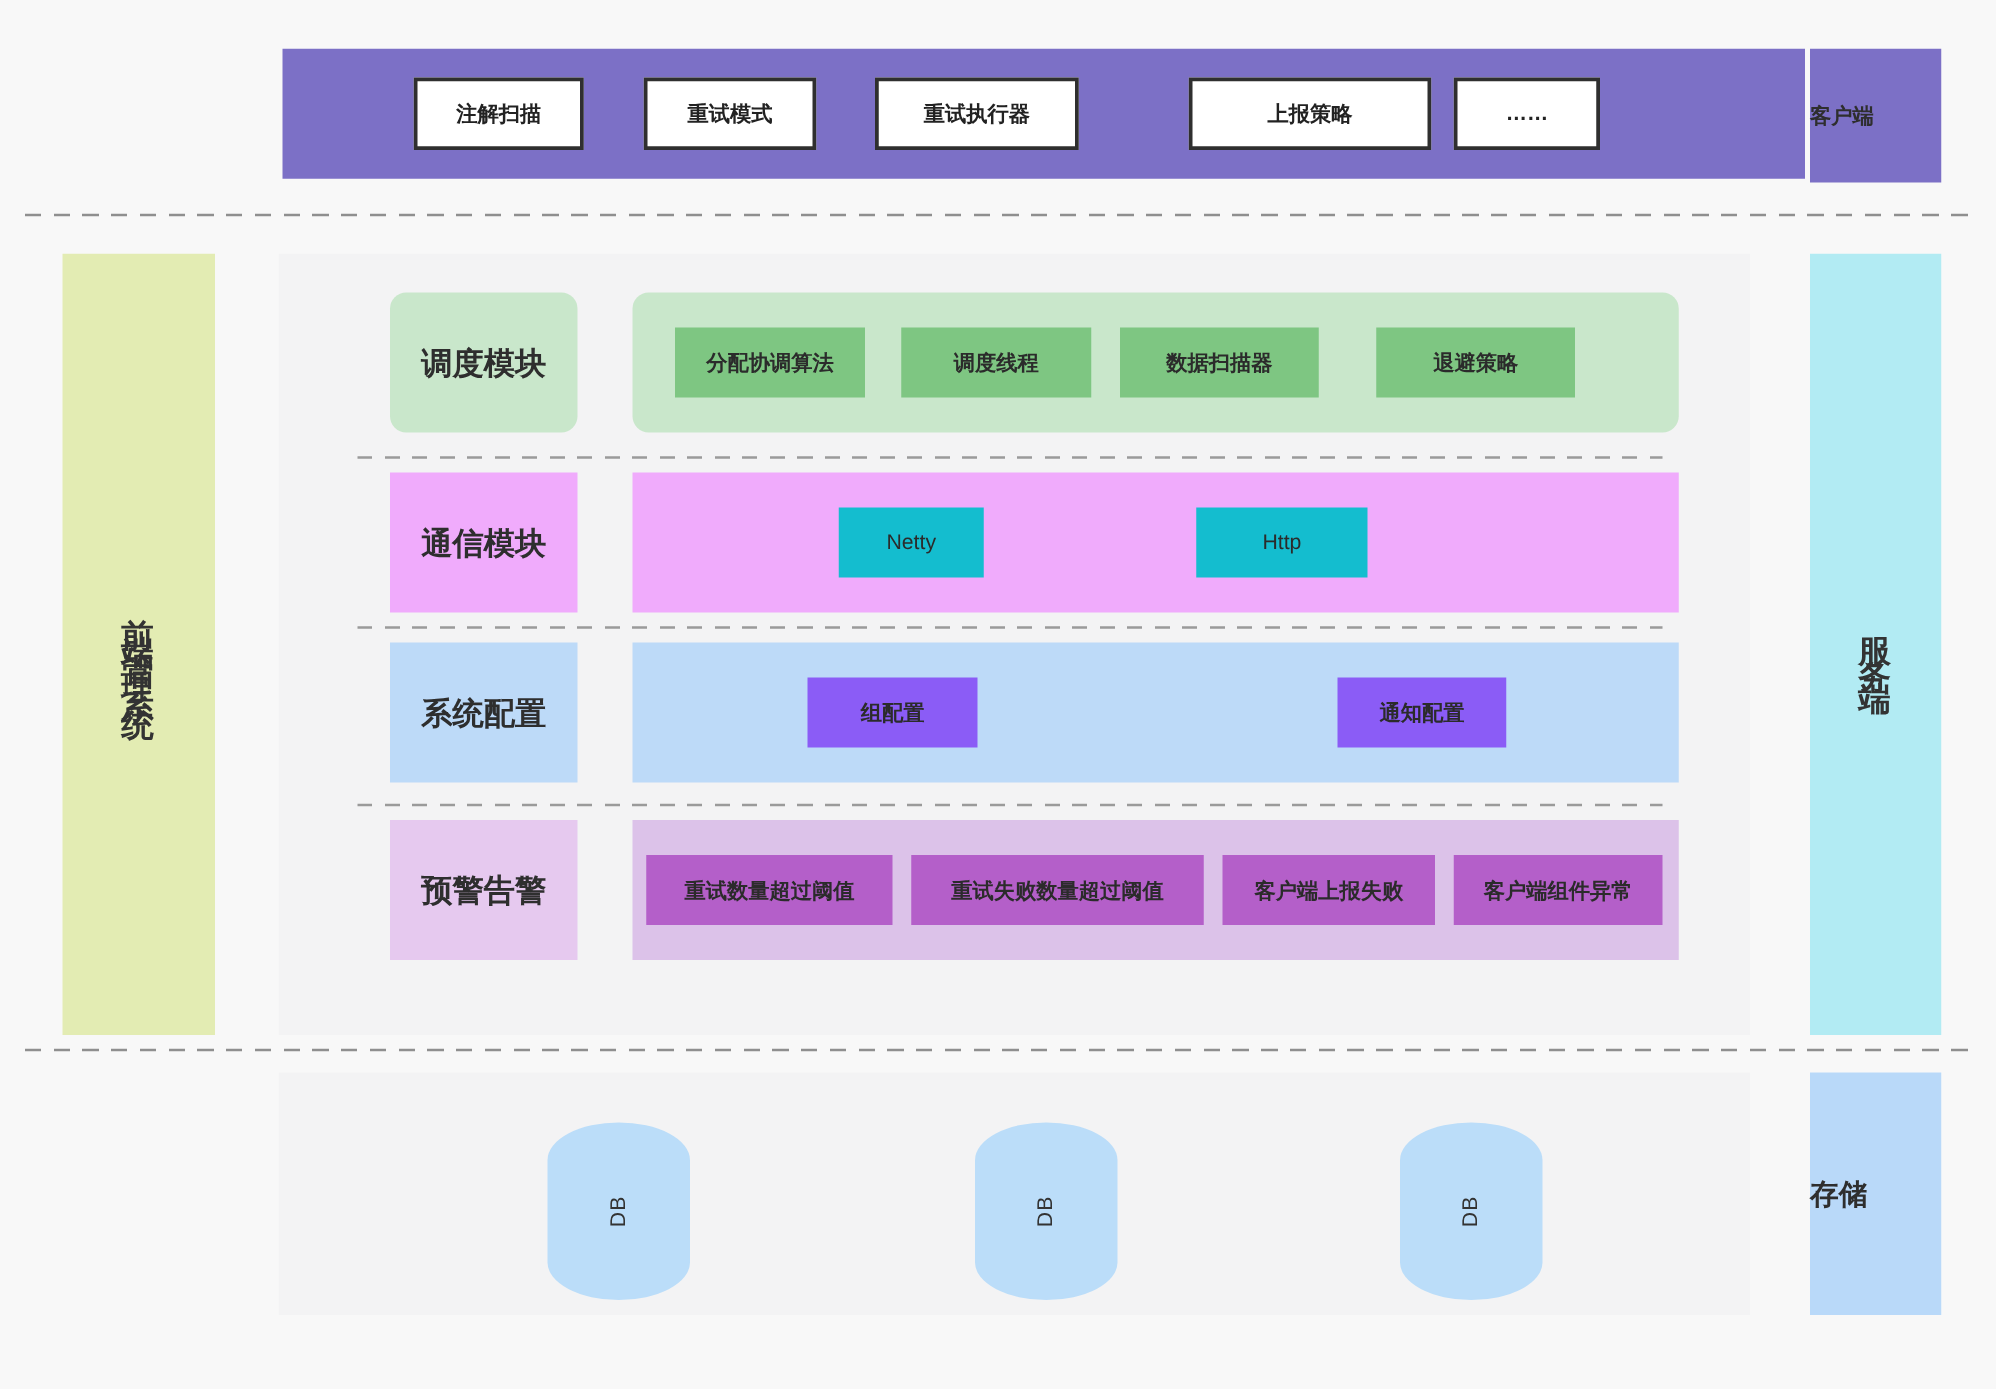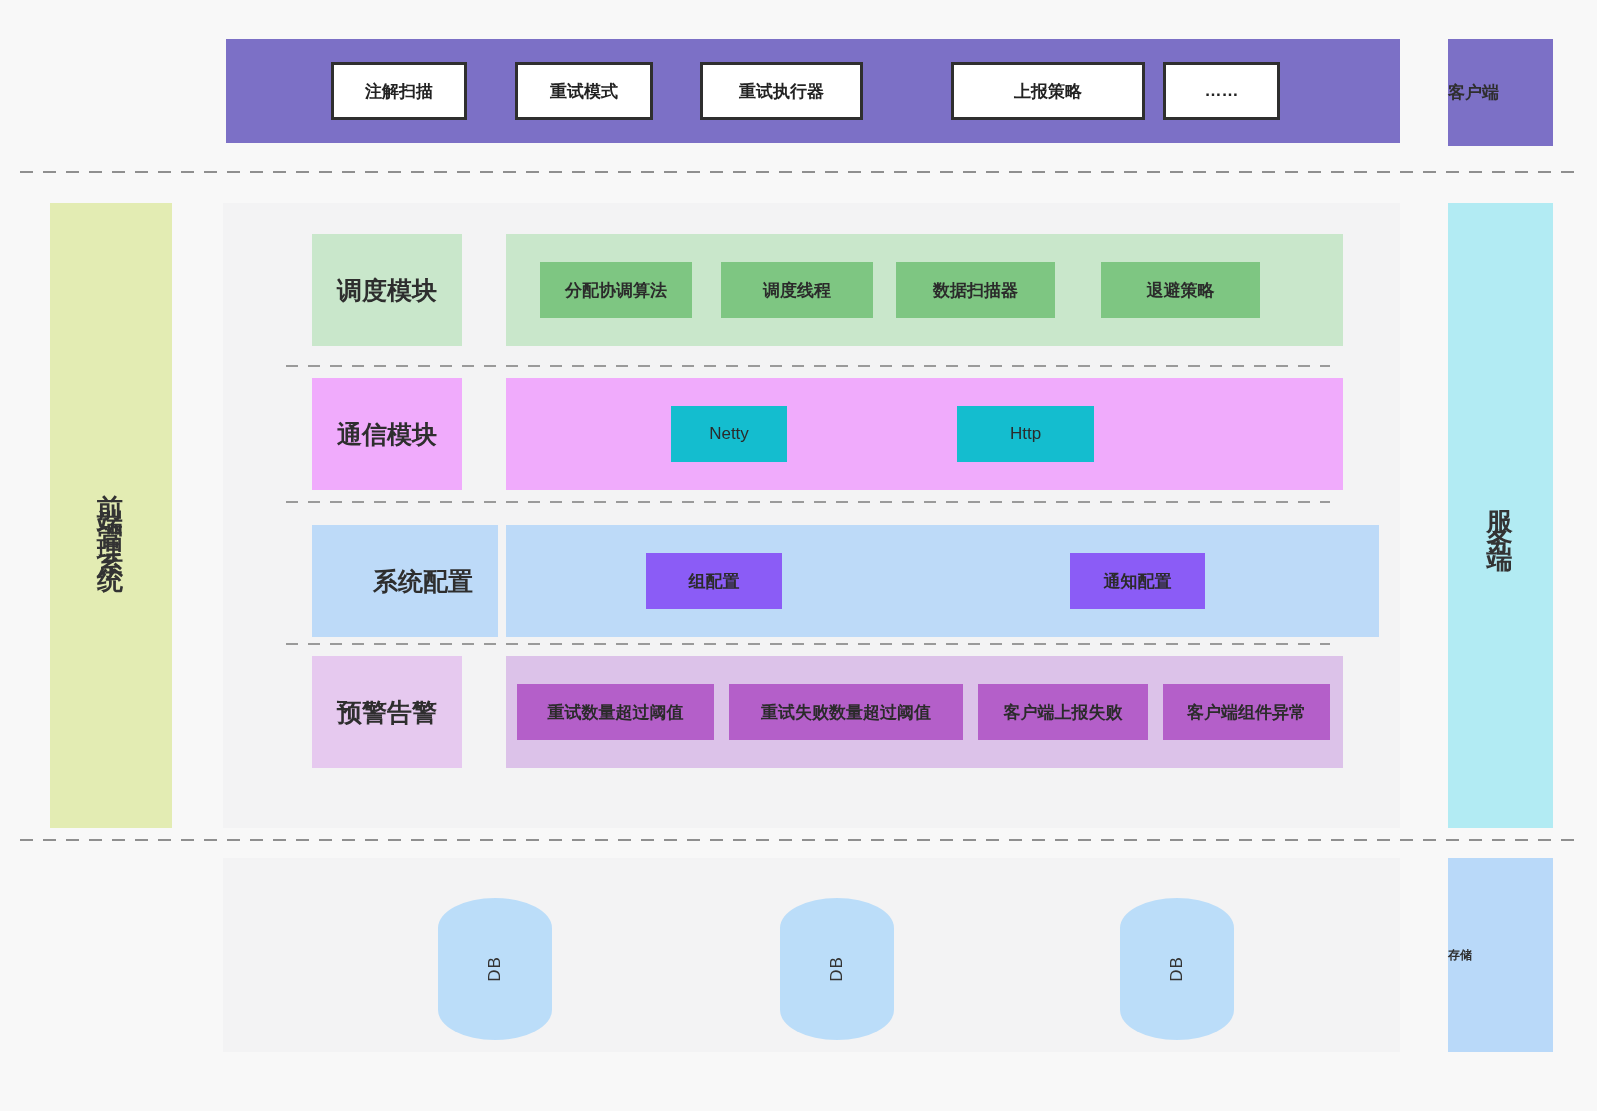--- a/index.html
+++ b/index.html
@@ -3,21 +3,21 @@
 <meta charset="utf-8">
 <style>
   html,body{margin:0;padding:0;background:#f8f8f8;}
   .canvas{
     position:relative;width:1597px;height:1111px;background:#f8f8f8;overflow:hidden;
     font-family:"Liberation Sans","DejaVu Sans",sans-serif;color:#2e2e2e;
   }
   .abs{position:absolute;}
   .center{display:flex;align-items:center;justify-content:flex-start;}
   
-  .topbar{left:226px;top:39px;width:1174px;height:104px;background:#7c70c6;}
+  .topbar{left:226px;top:39px;width:1174px;height:104px;background:#7c70c6;padding-left:44px;}
   .chip{
     position:absolute;top:23px;height:58px;background:#ffffff;border:3px solid #2f2f2f;
     box-sizing:border-box;display:flex;align-items:center;justify-content:center;
     font-size:17px;font-weight:700;color:#222;
   }
   .client-box{left:1448px;top:39px;width:105px;height:107px;background:#7c70c6;
     font-size:17px;font-weight:700;color:#2e2e2e;}
   
   .dash{position:absolute;height:2px;
     background:repeating-linear-gradient(90deg,#8f8f8f 0 13px,transparent 13px 23px);}
@@ -33,31 +33,31 @@
   
   .panel{background:#f3f3f4;}
   .panel-main{left:223px;top:203px;width:1177px;height:625px;}
   .panel-bottom{left:223px;top:858px;width:1177px;height:194px;}
   
   .row-label{position:absolute;left:312px;width:150px;height:112px;
     display:flex;align-items:center;justify-content:center;font-size:25px;font-weight:700;color:#2e2e2e;}
   .row-box{position:absolute;left:506px;width:837px;height:112px;}
   .item{position:absolute;top:28px;height:56px;display:flex;align-items:center;justify-content:center;
     font-size:17px;font-weight:700;color:#2b2b2b;}
-  .r1{top:234px;} .r2{top:378px;} .r3{top:525px;padding-left:36px;} .r4{top:656px;}
+  .r1{top:234px;border-radius:13px;} .r2{top:378px;} .r3{top:514px;} .r4{top:656px;}
   .c-sched{background:#c9e7cb;} .i-sched{background:#7ec682;}
   .c-comm{background:#f0abfc;}  .i-comm{background:#14bdcf;font-weight:500;}
   .c-conf{background:#bddaf8;}  .i-conf{background:#8b5cf6;}
   .c-alert-label{background:#e6c9ef;} .c-alert{background:#dcc2e9;} .i-alert{background:#b45fc9;}
   
   .db{position:absolute;top:40px;width:114px;height:142px;background:#bbddf9;
     border-radius:57px / 30px;display:flex;align-items:center;justify-content:center;}
   .db span{transform:rotate(-90deg);font-size:17px;color:#333;letter-spacing:1px;}
   .storage-box{left:1448px;top:858px;width:105px;height:194px;background:#b9d9f9;
-    font-size:12px;font-weight:700;color:#2e2e2e;}
+    font-size:23px;font-weight:700;color:#2e2e2e;}
 </style>
 </head>
 <body>
 
 <div class="canvas">
 
   <div class="abs topbar">
     <div class="chip" style="left:105px;width:136px">注解扫描</div>
     <div class="chip" style="left:289px;width:138px">重试模式</div>
     <div class="chip" style="left:474px;width:163px">重试执行器</div>

